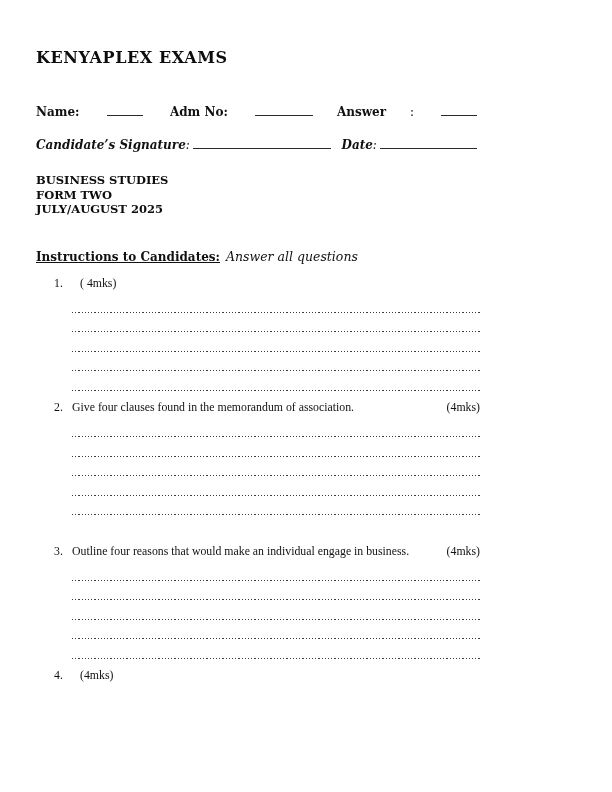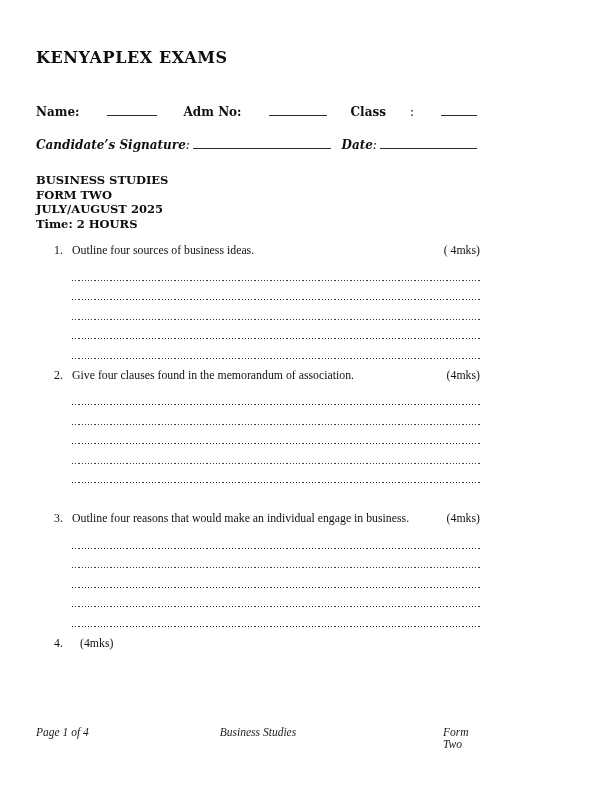--- a/index.html
+++ b/index.html
@@ -113,48 +113,50 @@
 
 <div class="page">
 
   <div class="title">KENYAPLEX EXAMS</div>
 
   <div class="fill-row name-row">
     <span class="lbl">Name:</span>
     <span class="blank grow"></span>
     <span class="lbl">Adm No:</span>
     <span class="blank w-adm"></span>
-    <span class="lbl">Class</span>
+    <span class="lbl">Answer</span>
     <span>:</span>
     <span class="blank w-cls"></span>
   </div>
 
   <div class="fill-row sig-row">
     <span class="lbl">Candidate’s Signature</span>
     <span>:</span>
     <span class="blank w-sig"></span>
     <span class="gap-sm"></span>
     <span class="lbl">Date</span>
     <span>:</span>
     <span class="blank w-date"></span>
   </div>
 
   <div class="exam-details" id="exam-details">
       <div>BUSINESS STUDIES</div>
       <div>FORM TWO</div>
       <div>JULY/AUGUST 2025</div>
-      <div>Time: 2 HOURS</div>
     </div>
 
+  <div class="instructions">
+    <span class="inst-label">Instructions to Candidates:</span>
+    <span class="inst-text">Answer all questions</span>
+  </div>
 
   <div class="questions" id="questions">
       <div class="question">
         <div class="q-head">
           <span class="q-num">1.</span>
-          <span class="q-text">Outline four sources of business ideas.</span>
           <span class="q-marks">( 4mks)</span>
         </div>
         <div class="answer-lines">
           <div class="dotline"></div>
           <div class="dotline"></div>
           <div class="dotline"></div>
           <div class="dotline"></div>
           <div class="dotline"></div>
         </div>
       </div>
@@ -187,19 +189,14 @@
         </div>
       </div>
       <div class="question">
         <div class="q-head">
           <span class="q-num">4.</span>
           <span class="q-marks">(4mks)</span>
         </div>
       </div>
     </div>
 
-  <div class="footer">
-    <span class="f-left">Page 1 of 4</span>
-    <span class="f-center">Business Studies</span>
-    <span class="f-right">Form Two</span>
-  </div>
 
 </div>
 
 </body></html>

